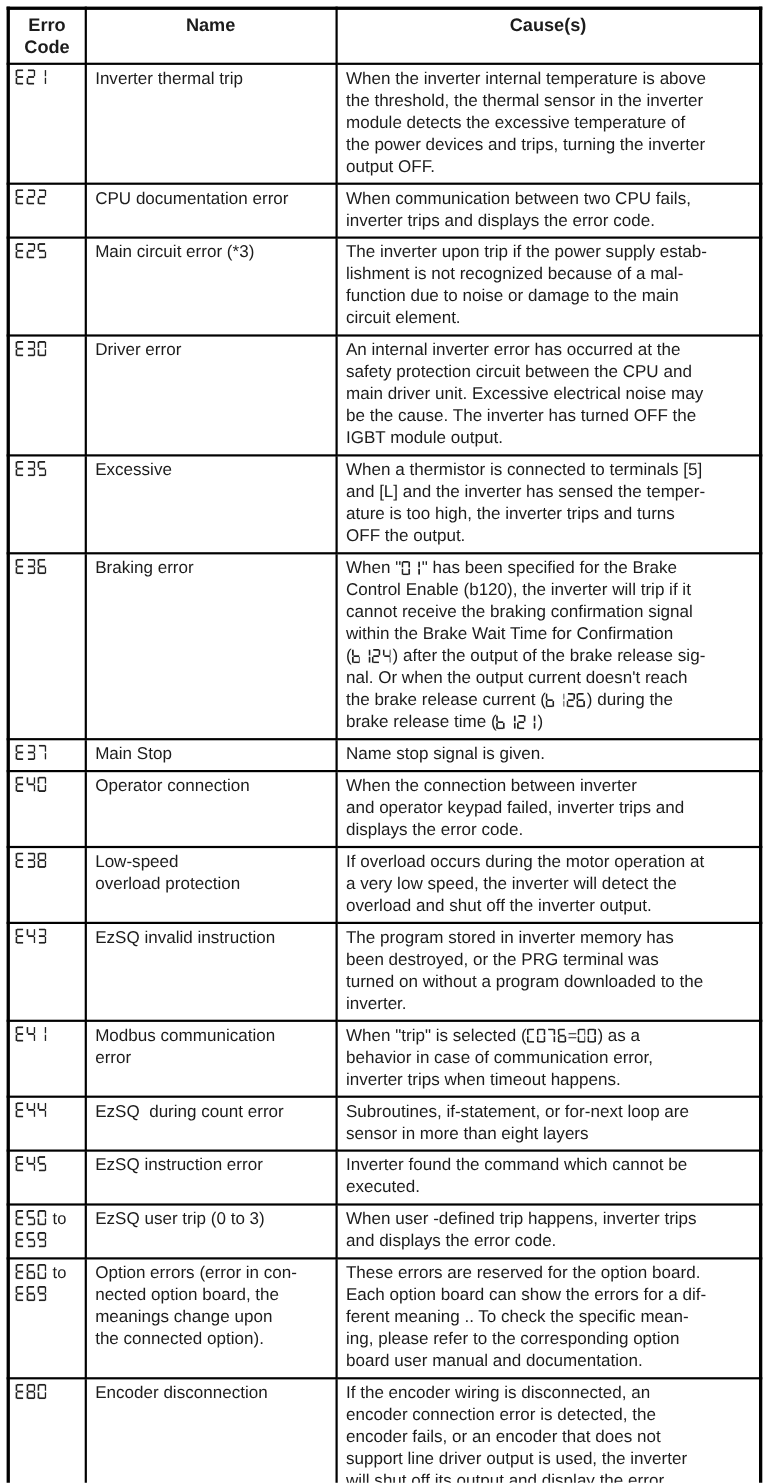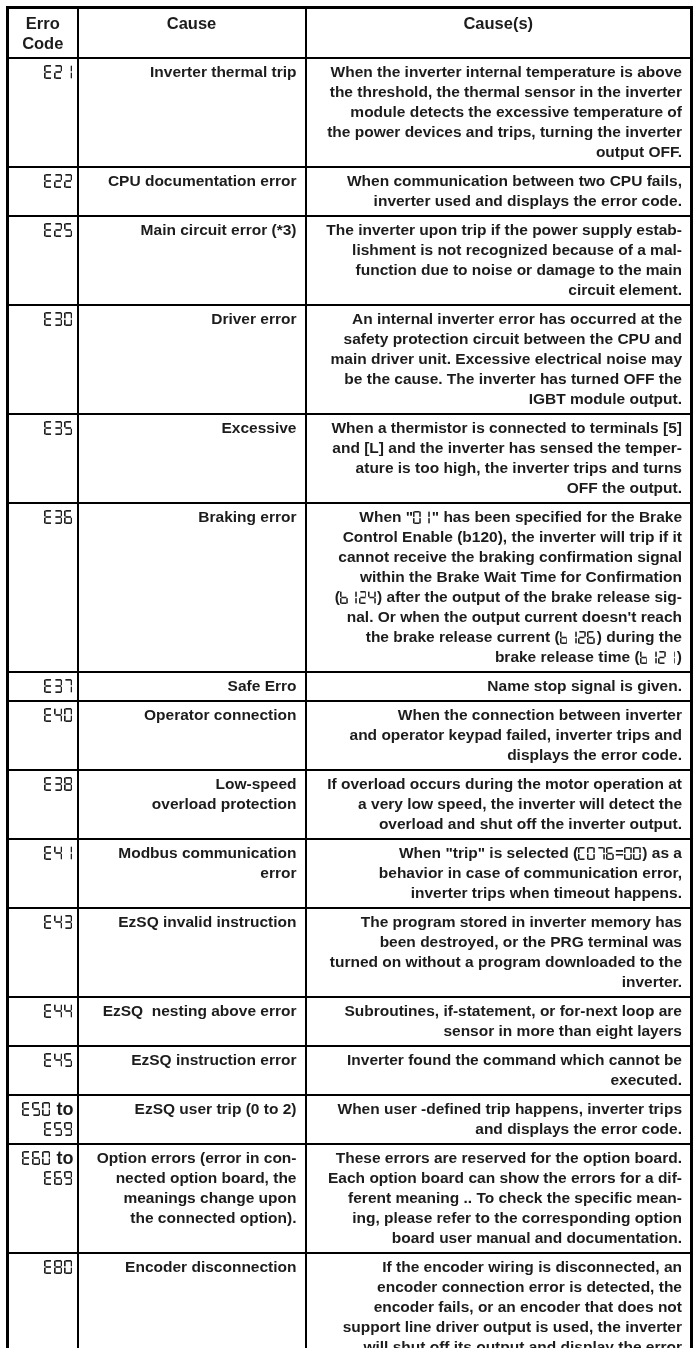--- a/index.html
+++ b/index.html
@@ -14,60 +14,59 @@
     border-collapse:collapse;table-layout:fixed;
     width:684px;
     border:3px solid #000;
   }
   col.c-code{width:70px;}
   col.c-name{width:228px;}
   col.c-cause{width:386px;}
   th,td{
     border:2px solid #000;
     vertical-align:top;
-    text-align:right;
+    text-align:left;
     padding:3px 8px 4px 8px;
     font-size:15.5px;
     line-height:20px;
-    font-weight:bold;
   }
   th{
     font-weight:bold;
     text-align:center;
     font-size:16.5px;
     line-height:20px;
     padding-top:4px;
     height:38px;
     white-space:pre-line;
     vertical-align:top;
   }
   td.name-cell{white-space:pre-wrap;}
   td.cause-cell{white-space:pre-wrap;}
-  td.code-cell{white-space:pre-wrap;padding-left:5px;padding-right:3px;font-size:18px;}
+  td.code-cell{white-space:pre-wrap;padding-left:5px;padding-right:3px;font-size:15px;}
   
   .seg7{display:inline;}
   .segchar{height:14px;width:auto;margin:0 1.5px 0 0;vertical-align:-1px;}
   .cause-cell .segchar{height:13px;vertical-align:-1.5px;}
   .seg-plain{font-size:14.5px;}
 </style>
 </head>
 <body>
 
 <div class="page">
   <table class="err">
     <colgroup>
       <col class="c-code">
         <col class="c-name">
         <col class="c-cause">
     </colgroup>
     <thead>
       <tr>
         <th>Erro
 Code</th>
-        <th>Cause</th>
+        <th>Name</th>
         <th>Cause(s)</th>
       </tr>
     </thead>
     <tbody id="tbody">
         <tr>
     <td class="code-cell"><span class="seg7"><svg class="segchar" viewBox="0 0 12 20">
                 <rect x="2" y="0" width="8" height="2.4" fill="#222222"></rect>
                 <rect x="0" y="1" width="2.4" height="8" fill="#222222"></rect>
                 <rect x="2" y="8.8" width="8" height="2.4" fill="#222222"></rect>
                 <rect x="0" y="11" width="2.4" height="8" fill="#222222"></rect>
@@ -104,21 +103,21 @@
                 <rect x="2" y="17.6" width="8" height="2.4" fill="#222222"></rect>
               </svg><svg class="segchar" viewBox="0 0 12 20">
                 <rect x="2" y="0" width="8" height="2.4" fill="#222222"></rect>
                 <rect x="9.6" y="1" width="2.4" height="8" fill="#222222"></rect>
                 <rect x="2" y="8.8" width="8" height="2.4" fill="#222222"></rect>
                 <rect x="0" y="11" width="2.4" height="8" fill="#222222"></rect>
                 <rect x="2" y="17.6" width="8" height="2.4" fill="#222222"></rect>
               </svg></span></td>
     <td class="name-cell">CPU documentation error</td>
     <td class="cause-cell"><span>When communication between two CPU fails,
-inverter used and displays the error code.</span></td>
+inverter trips and displays the error code.</span></td>
   </tr>
         <tr>
     <td class="code-cell"><span class="seg7"><svg class="segchar" viewBox="0 0 12 20">
                 <rect x="2" y="0" width="8" height="2.4" fill="#222222"></rect>
                 <rect x="0" y="1" width="2.4" height="8" fill="#222222"></rect>
                 <rect x="2" y="8.8" width="8" height="2.4" fill="#222222"></rect>
                 <rect x="0" y="11" width="2.4" height="8" fill="#222222"></rect>
                 <rect x="2" y="17.6" width="8" height="2.4" fill="#222222"></rect>
               </svg><svg class="segchar" viewBox="0 0 12 20">
                 <rect x="2" y="0" width="8" height="2.4" fill="#222222"></rect>
@@ -305,21 +304,21 @@
                 <rect x="2" y="0" width="8" height="2.4" fill="#222222"></rect>
                 <rect x="9.6" y="1" width="2.4" height="8" fill="#222222"></rect>
                 <rect x="2" y="8.8" width="8" height="2.4" fill="#222222"></rect>
                 <rect x="9.6" y="11" width="2.4" height="8" fill="#222222"></rect>
                 <rect x="2" y="17.6" width="8" height="2.4" fill="#222222"></rect>
               </svg><svg class="segchar" viewBox="0 0 12 20">
                 <rect x="2" y="0" width="8" height="2.4" fill="#222222"></rect>
                 <rect x="9.6" y="1" width="2.4" height="8" fill="#222222"></rect>
                 <rect x="9.6" y="11" width="2.4" height="8" fill="#222222"></rect>
               </svg></span></td>
-    <td class="name-cell">Safe Erro</td>
+    <td class="name-cell">Main Stop</td>
     <td class="cause-cell"><span>Name stop signal is given.</span></td>
   </tr>
         <tr>
     <td class="code-cell"><span class="seg7"><svg class="segchar" viewBox="0 0 12 20">
                 <rect x="2" y="0" width="8" height="2.4" fill="#222222"></rect>
                 <rect x="0" y="1" width="2.4" height="8" fill="#222222"></rect>
                 <rect x="2" y="8.8" width="8" height="2.4" fill="#222222"></rect>
                 <rect x="0" y="11" width="2.4" height="8" fill="#222222"></rect>
                 <rect x="2" y="17.6" width="8" height="2.4" fill="#222222"></rect>
               </svg><svg class="segchar" viewBox="0 0 12 20">
@@ -374,79 +373,20 @@
                 <rect x="0" y="1" width="2.4" height="8" fill="#222222"></rect>
                 <rect x="2" y="8.8" width="8" height="2.4" fill="#222222"></rect>
                 <rect x="0" y="11" width="2.4" height="8" fill="#222222"></rect>
                 <rect x="2" y="17.6" width="8" height="2.4" fill="#222222"></rect>
               </svg><svg class="segchar" viewBox="0 0 12 20">
                 <rect x="0" y="1" width="2.4" height="8" fill="#222222"></rect>
                 <rect x="2" y="8.8" width="8" height="2.4" fill="#222222"></rect>
                 <rect x="9.6" y="1" width="2.4" height="8" fill="#222222"></rect>
                 <rect x="9.6" y="11" width="2.4" height="8" fill="#222222"></rect>
               </svg><svg class="segchar" viewBox="0 0 12 20">
-                <rect x="9.6" y="1" width="2.4" height="8" fill="#222222"></rect>
-                <rect x="9.6" y="11" width="2.4" height="8" fill="#222222"></rect>
-              </svg></span></td>
-    <td class="name-cell">Modbus communication
-error</td>
-    <td class="cause-cell"><span>When "trip" is selected (</span><span class="seg7"><svg class="segchar" viewBox="0 0 12 20">
-                <rect x="2" y="0" width="8" height="2.4" fill="#222222"></rect>
-                <rect x="0" y="1" width="2.4" height="8" fill="#222222"></rect>
-                <rect x="0" y="11" width="2.4" height="8" fill="#222222"></rect>
-                <rect x="2" y="17.6" width="8" height="2.4" fill="#222222"></rect>
-              </svg><svg class="segchar" viewBox="0 0 12 20">
-                <rect x="2" y="0" width="8" height="2.4" fill="#222222"></rect>
-                <rect x="9.6" y="1" width="2.4" height="8" fill="#222222"></rect>
-                <rect x="9.6" y="11" width="2.4" height="8" fill="#222222"></rect>
-                <rect x="2" y="17.6" width="8" height="2.4" fill="#222222"></rect>
-                <rect x="0" y="11" width="2.4" height="8" fill="#222222"></rect>
-                <rect x="0" y="1" width="2.4" height="8" fill="#222222"></rect>
-              </svg><svg class="segchar" viewBox="0 0 12 20">
-                <rect x="2" y="0" width="8" height="2.4" fill="#222222"></rect>
-                <rect x="9.6" y="1" width="2.4" height="8" fill="#222222"></rect>
-                <rect x="9.6" y="11" width="2.4" height="8" fill="#222222"></rect>
-              </svg><svg class="segchar" viewBox="0 0 12 20">
-                <rect x="2" y="0" width="8" height="2.4" fill="#222222"></rect>
-                <rect x="0" y="1" width="2.4" height="8" fill="#222222"></rect>
-                <rect x="2" y="8.8" width="8" height="2.4" fill="#222222"></rect>
-                <rect x="0" y="11" width="2.4" height="8" fill="#222222"></rect>
-                <rect x="2" y="17.6" width="8" height="2.4" fill="#222222"></rect>
-                <rect x="9.6" y="11" width="2.4" height="8" fill="#222222"></rect>
-              </svg><span class="seg-plain">=</span><svg class="segchar" viewBox="0 0 12 20">
-                <rect x="2" y="0" width="8" height="2.4" fill="#222222"></rect>
-                <rect x="9.6" y="1" width="2.4" height="8" fill="#222222"></rect>
-                <rect x="9.6" y="11" width="2.4" height="8" fill="#222222"></rect>
-                <rect x="2" y="17.6" width="8" height="2.4" fill="#222222"></rect>
-                <rect x="0" y="11" width="2.4" height="8" fill="#222222"></rect>
-                <rect x="0" y="1" width="2.4" height="8" fill="#222222"></rect>
-              </svg><svg class="segchar" viewBox="0 0 12 20">
-                <rect x="2" y="0" width="8" height="2.4" fill="#222222"></rect>
-                <rect x="9.6" y="1" width="2.4" height="8" fill="#222222"></rect>
-                <rect x="9.6" y="11" width="2.4" height="8" fill="#222222"></rect>
-                <rect x="2" y="17.6" width="8" height="2.4" fill="#222222"></rect>
-                <rect x="0" y="11" width="2.4" height="8" fill="#222222"></rect>
-                <rect x="0" y="1" width="2.4" height="8" fill="#222222"></rect>
-              </svg></span><span>) as a
-behavior in case of communication error,
-inverter trips when timeout happens.</span></td>
-  </tr>
-        <tr>
-    <td class="code-cell"><span class="seg7"><svg class="segchar" viewBox="0 0 12 20">
-                <rect x="2" y="0" width="8" height="2.4" fill="#222222"></rect>
-                <rect x="0" y="1" width="2.4" height="8" fill="#222222"></rect>
-                <rect x="2" y="8.8" width="8" height="2.4" fill="#222222"></rect>
-                <rect x="0" y="11" width="2.4" height="8" fill="#222222"></rect>
-                <rect x="2" y="17.6" width="8" height="2.4" fill="#222222"></rect>
-              </svg><svg class="segchar" viewBox="0 0 12 20">
-                <rect x="0" y="1" width="2.4" height="8" fill="#222222"></rect>
-                <rect x="2" y="8.8" width="8" height="2.4" fill="#222222"></rect>
-                <rect x="9.6" y="1" width="2.4" height="8" fill="#222222"></rect>
-                <rect x="9.6" y="11" width="2.4" height="8" fill="#222222"></rect>
-              </svg><svg class="segchar" viewBox="0 0 12 20">
                 <rect x="2" y="0" width="8" height="2.4" fill="#222222"></rect>
                 <rect x="9.6" y="1" width="2.4" height="8" fill="#222222"></rect>
                 <rect x="2" y="8.8" width="8" height="2.4" fill="#222222"></rect>
                 <rect x="9.6" y="11" width="2.4" height="8" fill="#222222"></rect>
                 <rect x="2" y="17.6" width="8" height="2.4" fill="#222222"></rect>
               </svg></span></td>
     <td class="name-cell">EzSQ invalid instruction</td>
     <td class="cause-cell"><span>The program stored in inverter memory has
 been destroyed, or the PRG terminal was
 turned on without a program downloaded to the
@@ -458,26 +398,85 @@
                 <rect x="0" y="1" width="2.4" height="8" fill="#222222"></rect>
                 <rect x="2" y="8.8" width="8" height="2.4" fill="#222222"></rect>
                 <rect x="0" y="11" width="2.4" height="8" fill="#222222"></rect>
                 <rect x="2" y="17.6" width="8" height="2.4" fill="#222222"></rect>
               </svg><svg class="segchar" viewBox="0 0 12 20">
                 <rect x="0" y="1" width="2.4" height="8" fill="#222222"></rect>
                 <rect x="2" y="8.8" width="8" height="2.4" fill="#222222"></rect>
                 <rect x="9.6" y="1" width="2.4" height="8" fill="#222222"></rect>
                 <rect x="9.6" y="11" width="2.4" height="8" fill="#222222"></rect>
               </svg><svg class="segchar" viewBox="0 0 12 20">
-                <rect x="0" y="1" width="2.4" height="8" fill="#222222"></rect>
-                <rect x="2" y="8.8" width="8" height="2.4" fill="#222222"></rect>
-                <rect x="9.6" y="1" width="2.4" height="8" fill="#222222"></rect>
-                <rect x="9.6" y="11" width="2.4" height="8" fill="#222222"></rect>
-              </svg></span></td>
-    <td class="name-cell">EzSQ  nesting above error</td>
+                <rect x="9.6" y="1" width="2.4" height="8" fill="#222222"></rect>
+                <rect x="9.6" y="11" width="2.4" height="8" fill="#222222"></rect>
+              </svg></span></td>
+    <td class="name-cell">Modbus communication
+error</td>
+    <td class="cause-cell"><span>When "trip" is selected (</span><span class="seg7"><svg class="segchar" viewBox="0 0 12 20">
+                <rect x="2" y="0" width="8" height="2.4" fill="#222222"></rect>
+                <rect x="0" y="1" width="2.4" height="8" fill="#222222"></rect>
+                <rect x="0" y="11" width="2.4" height="8" fill="#222222"></rect>
+                <rect x="2" y="17.6" width="8" height="2.4" fill="#222222"></rect>
+              </svg><svg class="segchar" viewBox="0 0 12 20">
+                <rect x="2" y="0" width="8" height="2.4" fill="#222222"></rect>
+                <rect x="9.6" y="1" width="2.4" height="8" fill="#222222"></rect>
+                <rect x="9.6" y="11" width="2.4" height="8" fill="#222222"></rect>
+                <rect x="2" y="17.6" width="8" height="2.4" fill="#222222"></rect>
+                <rect x="0" y="11" width="2.4" height="8" fill="#222222"></rect>
+                <rect x="0" y="1" width="2.4" height="8" fill="#222222"></rect>
+              </svg><svg class="segchar" viewBox="0 0 12 20">
+                <rect x="2" y="0" width="8" height="2.4" fill="#222222"></rect>
+                <rect x="9.6" y="1" width="2.4" height="8" fill="#222222"></rect>
+                <rect x="9.6" y="11" width="2.4" height="8" fill="#222222"></rect>
+              </svg><svg class="segchar" viewBox="0 0 12 20">
+                <rect x="2" y="0" width="8" height="2.4" fill="#222222"></rect>
+                <rect x="0" y="1" width="2.4" height="8" fill="#222222"></rect>
+                <rect x="2" y="8.8" width="8" height="2.4" fill="#222222"></rect>
+                <rect x="0" y="11" width="2.4" height="8" fill="#222222"></rect>
+                <rect x="2" y="17.6" width="8" height="2.4" fill="#222222"></rect>
+                <rect x="9.6" y="11" width="2.4" height="8" fill="#222222"></rect>
+              </svg><span class="seg-plain">=</span><svg class="segchar" viewBox="0 0 12 20">
+                <rect x="2" y="0" width="8" height="2.4" fill="#222222"></rect>
+                <rect x="9.6" y="1" width="2.4" height="8" fill="#222222"></rect>
+                <rect x="9.6" y="11" width="2.4" height="8" fill="#222222"></rect>
+                <rect x="2" y="17.6" width="8" height="2.4" fill="#222222"></rect>
+                <rect x="0" y="11" width="2.4" height="8" fill="#222222"></rect>
+                <rect x="0" y="1" width="2.4" height="8" fill="#222222"></rect>
+              </svg><svg class="segchar" viewBox="0 0 12 20">
+                <rect x="2" y="0" width="8" height="2.4" fill="#222222"></rect>
+                <rect x="9.6" y="1" width="2.4" height="8" fill="#222222"></rect>
+                <rect x="9.6" y="11" width="2.4" height="8" fill="#222222"></rect>
+                <rect x="2" y="17.6" width="8" height="2.4" fill="#222222"></rect>
+                <rect x="0" y="11" width="2.4" height="8" fill="#222222"></rect>
+                <rect x="0" y="1" width="2.4" height="8" fill="#222222"></rect>
+              </svg></span><span>) as a
+behavior in case of communication error,
+inverter trips when timeout happens.</span></td>
+  </tr>
+        <tr>
+    <td class="code-cell"><span class="seg7"><svg class="segchar" viewBox="0 0 12 20">
+                <rect x="2" y="0" width="8" height="2.4" fill="#222222"></rect>
+                <rect x="0" y="1" width="2.4" height="8" fill="#222222"></rect>
+                <rect x="2" y="8.8" width="8" height="2.4" fill="#222222"></rect>
+                <rect x="0" y="11" width="2.4" height="8" fill="#222222"></rect>
+                <rect x="2" y="17.6" width="8" height="2.4" fill="#222222"></rect>
+              </svg><svg class="segchar" viewBox="0 0 12 20">
+                <rect x="0" y="1" width="2.4" height="8" fill="#222222"></rect>
+                <rect x="2" y="8.8" width="8" height="2.4" fill="#222222"></rect>
+                <rect x="9.6" y="1" width="2.4" height="8" fill="#222222"></rect>
+                <rect x="9.6" y="11" width="2.4" height="8" fill="#222222"></rect>
+              </svg><svg class="segchar" viewBox="0 0 12 20">
+                <rect x="0" y="1" width="2.4" height="8" fill="#222222"></rect>
+                <rect x="2" y="8.8" width="8" height="2.4" fill="#222222"></rect>
+                <rect x="9.6" y="1" width="2.4" height="8" fill="#222222"></rect>
+                <rect x="9.6" y="11" width="2.4" height="8" fill="#222222"></rect>
+              </svg></span></td>
+    <td class="name-cell">EzSQ  during count error</td>
     <td class="cause-cell"><span>Subroutines, if-statement, or for-next loop are
 sensor in more than eight layers</span></td>
   </tr>
         <tr>
     <td class="code-cell"><span class="seg7"><svg class="segchar" viewBox="0 0 12 20">
                 <rect x="2" y="0" width="8" height="2.4" fill="#222222"></rect>
                 <rect x="0" y="1" width="2.4" height="8" fill="#222222"></rect>
                 <rect x="2" y="8.8" width="8" height="2.4" fill="#222222"></rect>
                 <rect x="0" y="11" width="2.4" height="8" fill="#222222"></rect>
                 <rect x="2" y="17.6" width="8" height="2.4" fill="#222222"></rect>
@@ -531,21 +530,21 @@
                 <rect x="9.6" y="11" width="2.4" height="8" fill="#222222"></rect>
                 <rect x="2" y="17.6" width="8" height="2.4" fill="#222222"></rect>
               </svg><svg class="segchar" viewBox="0 0 12 20">
                 <rect x="2" y="0" width="8" height="2.4" fill="#222222"></rect>
                 <rect x="9.6" y="1" width="2.4" height="8" fill="#222222"></rect>
                 <rect x="9.6" y="11" width="2.4" height="8" fill="#222222"></rect>
                 <rect x="2" y="17.6" width="8" height="2.4" fill="#222222"></rect>
                 <rect x="0" y="1" width="2.4" height="8" fill="#222222"></rect>
                 <rect x="2" y="8.8" width="8" height="2.4" fill="#222222"></rect>
               </svg></span></td>
-    <td class="name-cell">EzSQ user trip (0 to 2)</td>
+    <td class="name-cell">EzSQ user trip (0 to 3)</td>
     <td class="cause-cell"><span>When user -defined trip happens, inverter trips
 and displays the error code.</span></td>
   </tr>
         <tr>
     <td class="code-cell"><span class="seg7"><svg class="segchar" viewBox="0 0 12 20">
                 <rect x="2" y="0" width="8" height="2.4" fill="#222222"></rect>
                 <rect x="0" y="1" width="2.4" height="8" fill="#222222"></rect>
                 <rect x="2" y="8.8" width="8" height="2.4" fill="#222222"></rect>
                 <rect x="0" y="11" width="2.4" height="8" fill="#222222"></rect>
                 <rect x="2" y="17.6" width="8" height="2.4" fill="#222222"></rect>

